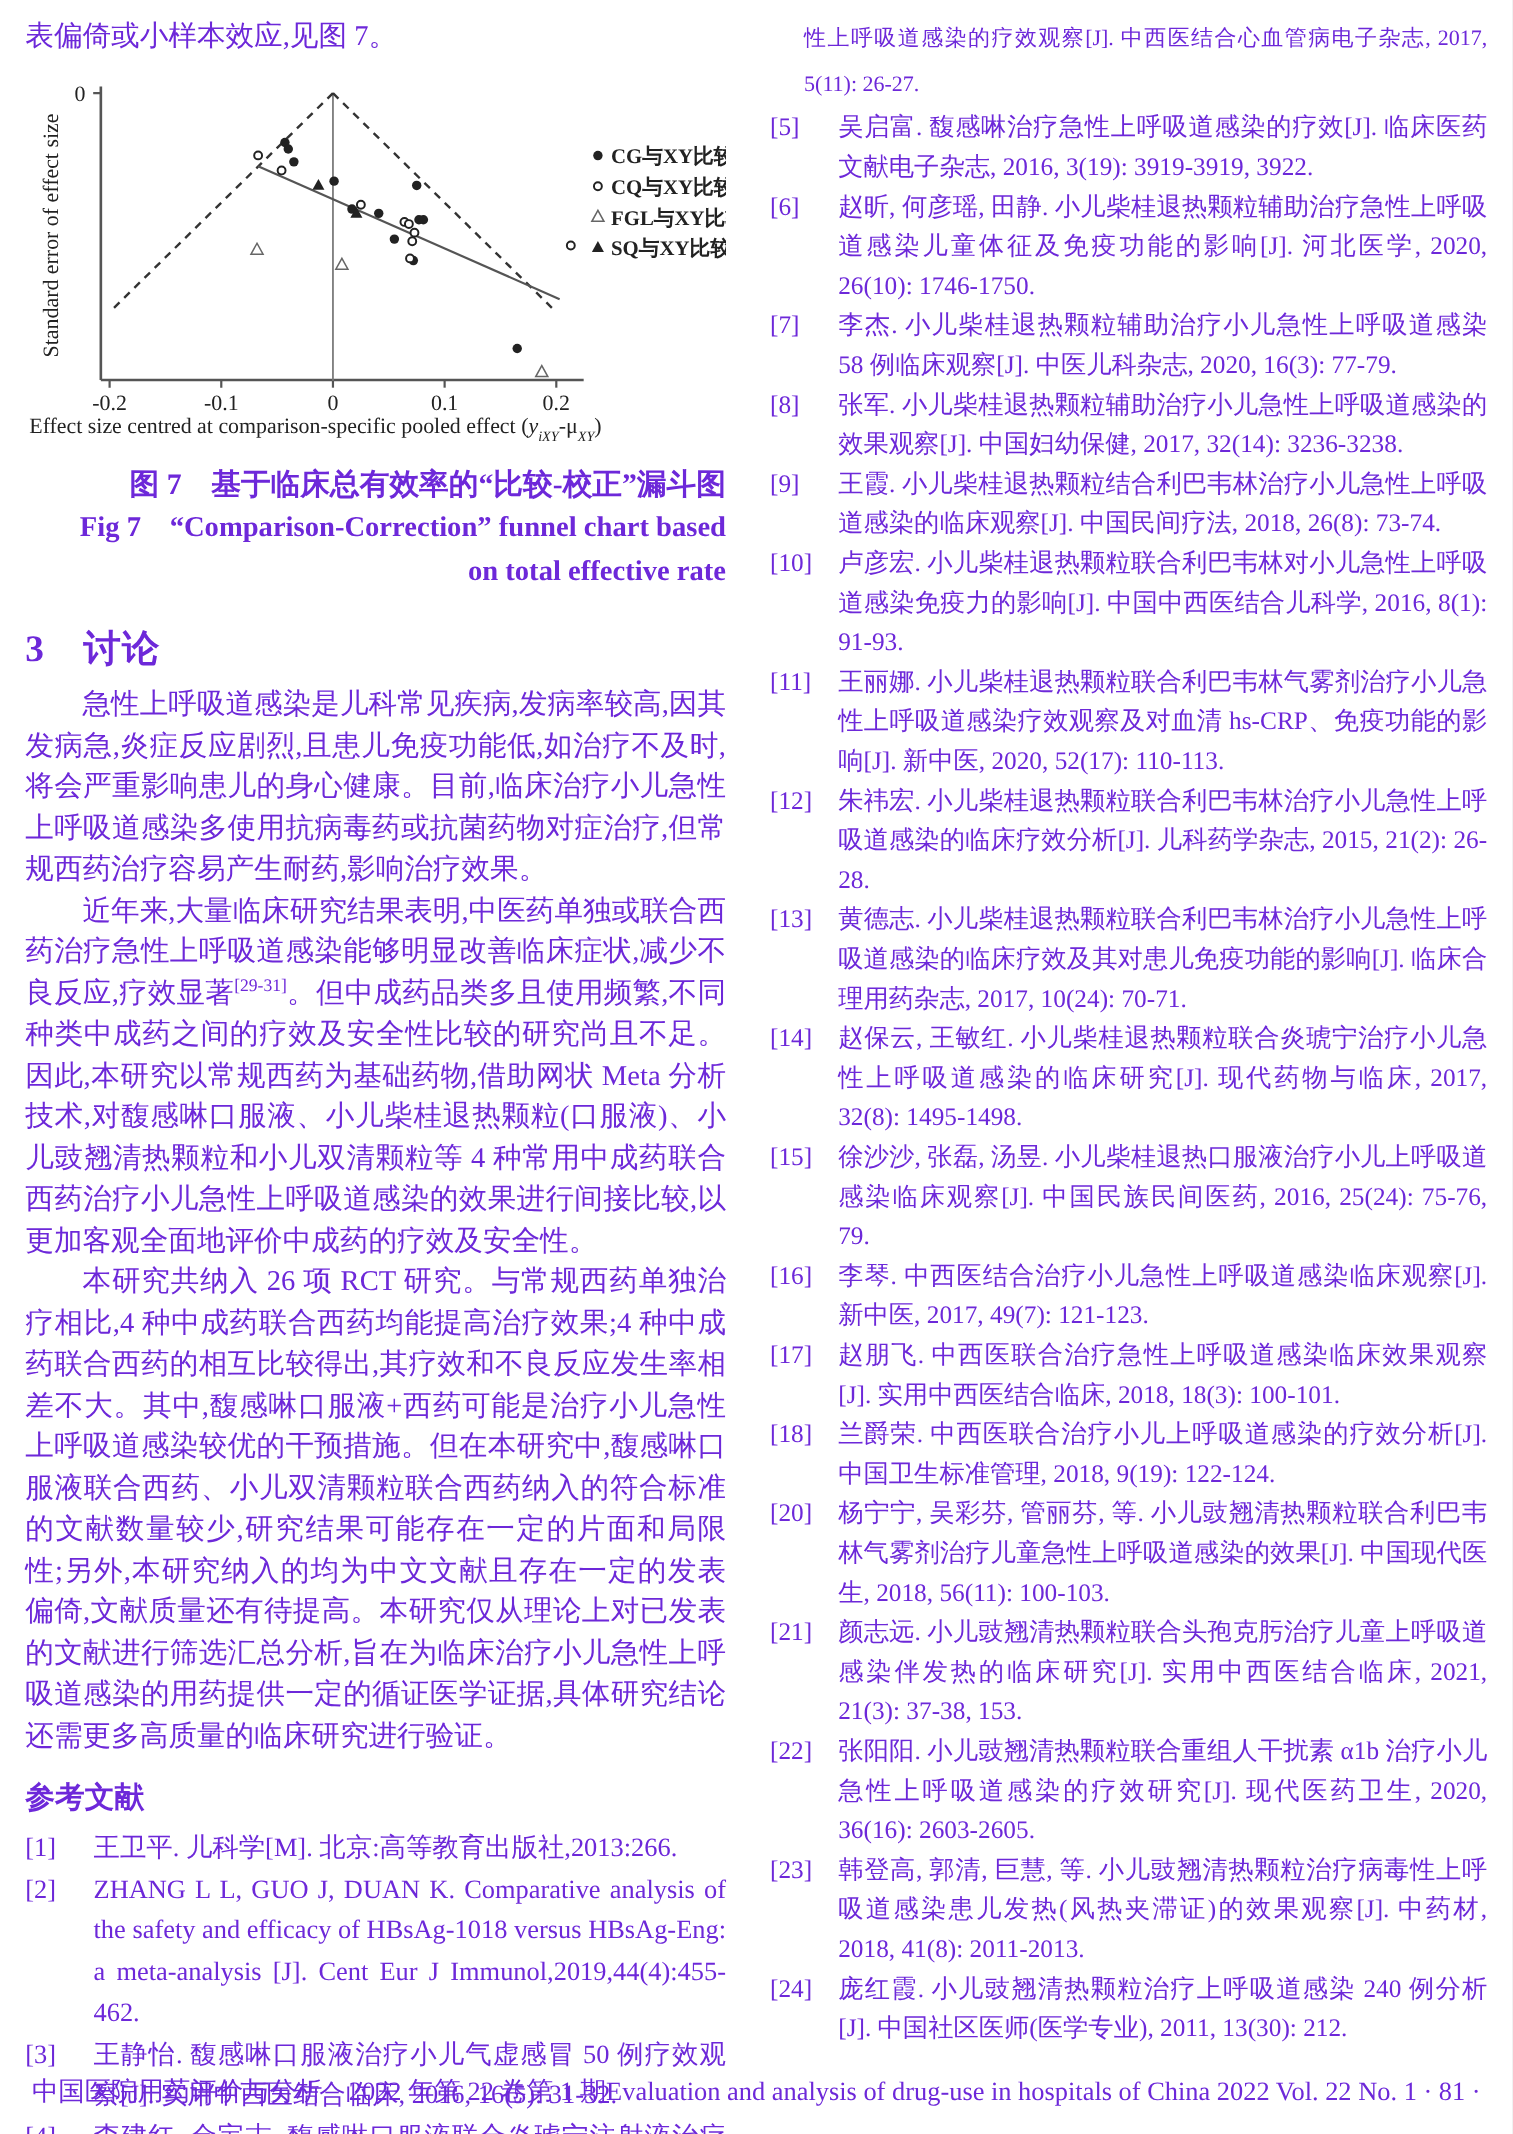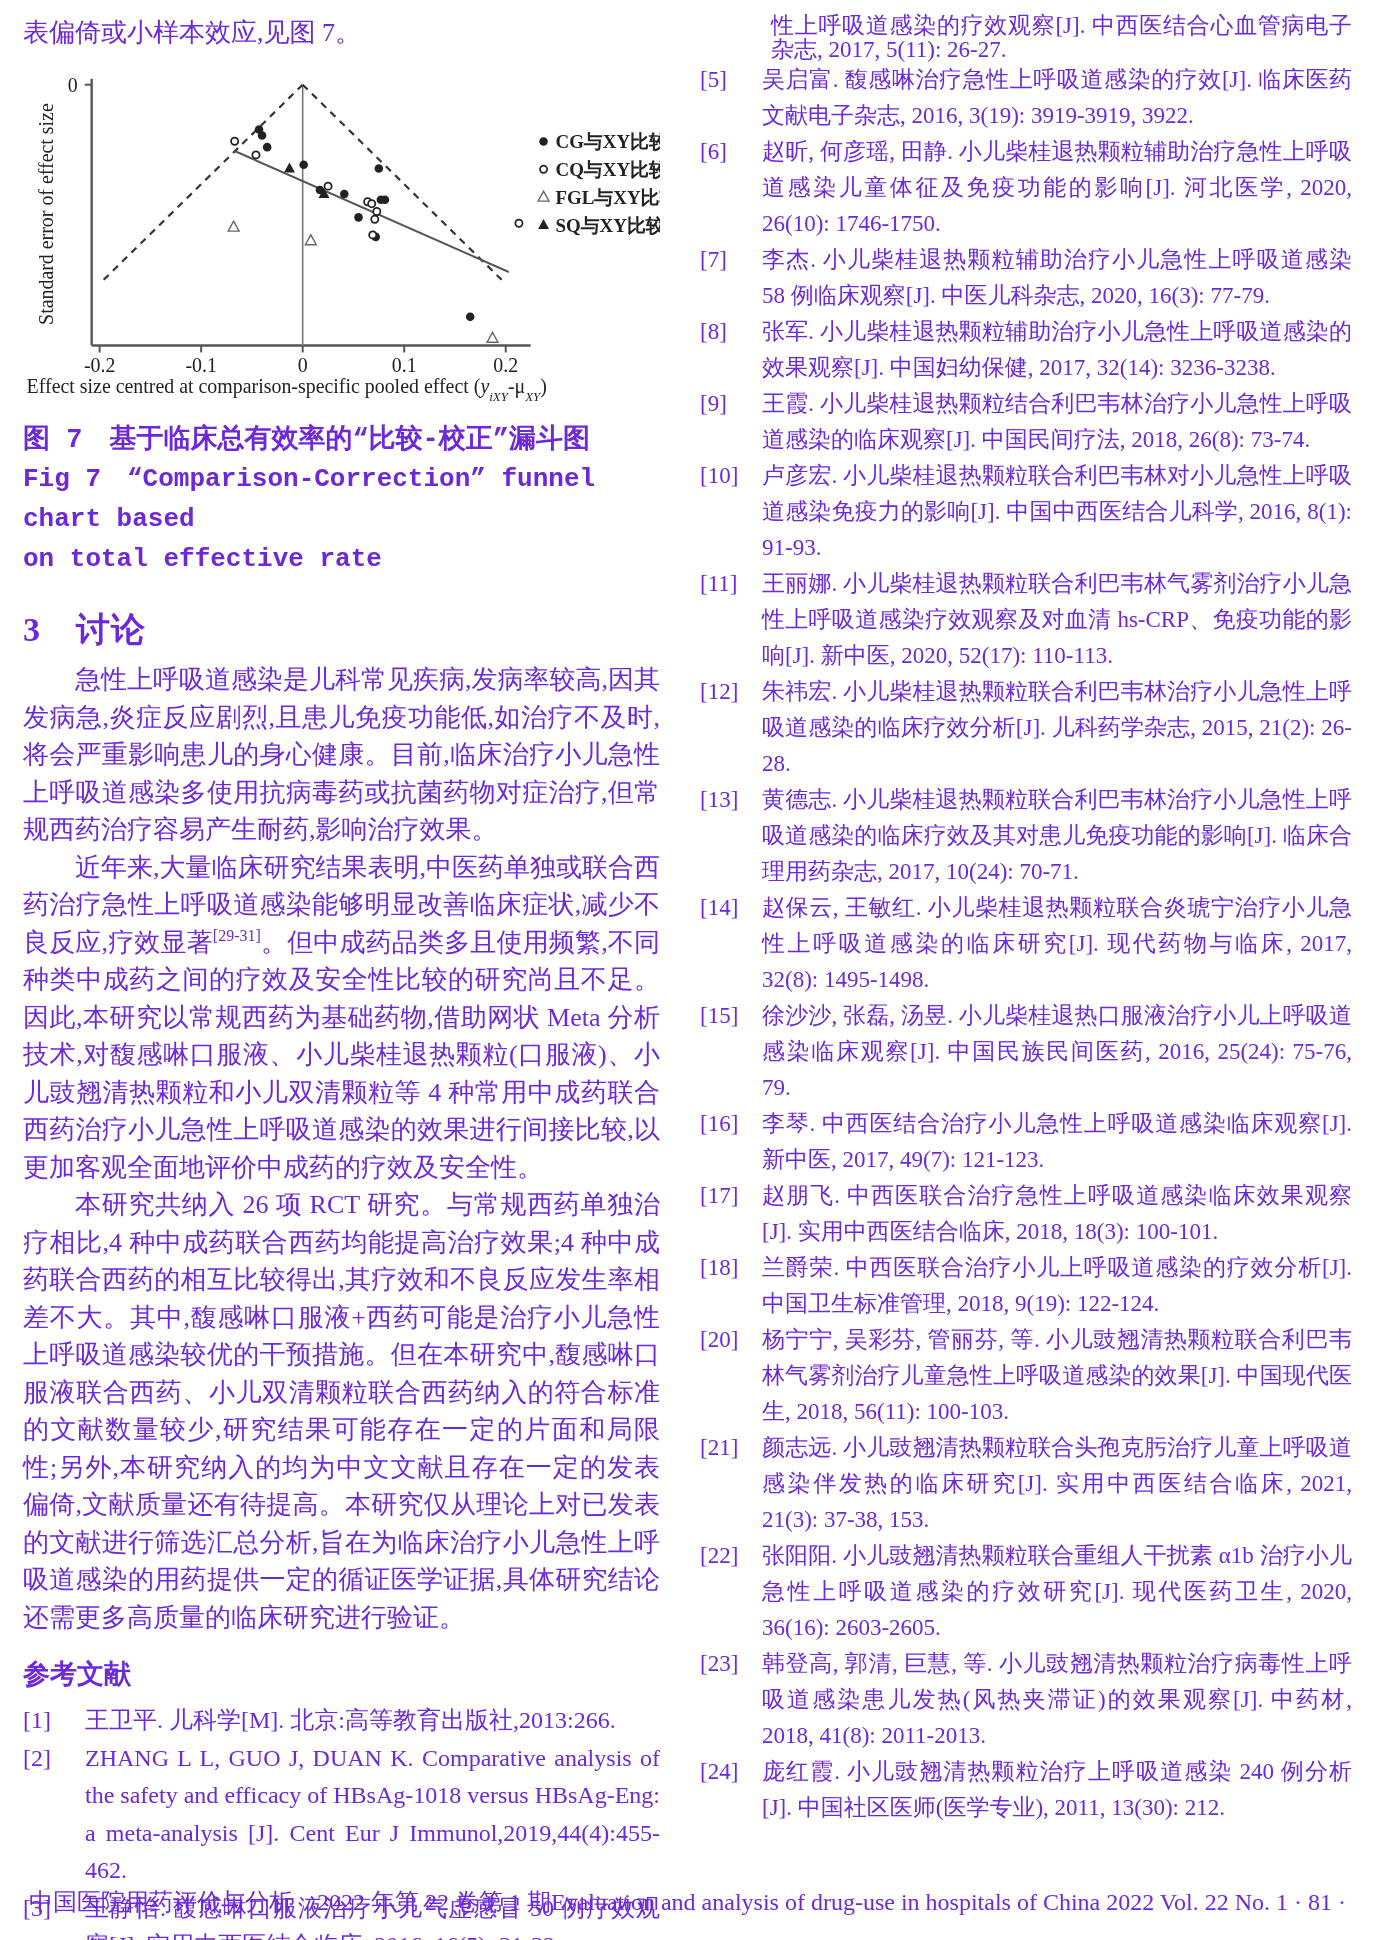--- a/index.html
+++ b/index.html
@@ -14,37 +14,37 @@
     overflow:hidden;
   }
   .columns { display:flex; padding:14px 23px 0 23px; gap:40px; }
   .col-left  { width:637px; flex:0 0 637px; }
   .col-right { width:635px; flex:1; }
 
   .lead { font-size:26px; line-height:38px; text-align:justify; }
 
   figure { margin-top:4px; }
   .funnel-svg { display:block; }
-  .cap { text-align:left; font-weight:bold;font-family:Liberation Mono, monospace; }
+  .cap { text-align:right; font-weight:bold; }
   .cap-zh { font-size:27px; line-height:38px; margin-top:10px; }
   .cap-en { font-size:26px; line-height:40px; }
 
   .sec-heading { font-size:34px; font-weight:bold; margin-top:28px; margin-bottom:8px; letter-spacing:1px; }
 
   .body-par { font-size:26px; line-height:37.5px; text-align:justify; text-indent:2em; }
   .body-par sup { font-size:16px; line-height:0; }
 
   .refs-heading { font-size:27px; font-weight:bold; margin-top:20px; margin-bottom:10px; }
 
   .ref-list .ref { display:grid; grid-template-columns:62px 1fr; }
   .ref-no { font-size:23px; }
   .ref-text { font-size:23px; text-align:justify; }
   .col-left  .ref-no, .col-left  .ref-text { line-height:37.5px; font-size:24px; }
   .col-right .ref-no, .col-right .ref-text { line-height:36px; }
-  .ref-cont { margin-left:71px; font-size:23px; line-height:24px; text-align:justify; }
+  .ref-cont { margin-left:31px; font-size:20px; line-height:42px; text-align:justify; }
 
   .footer {
     position:absolute; left:23px; right:23px; bottom:24px;
     display:flex; justify-content:center; align-items:baseline;
     font-size:24px; line-height:28px;
   }
 </style>
 </head>
 <body>
 

